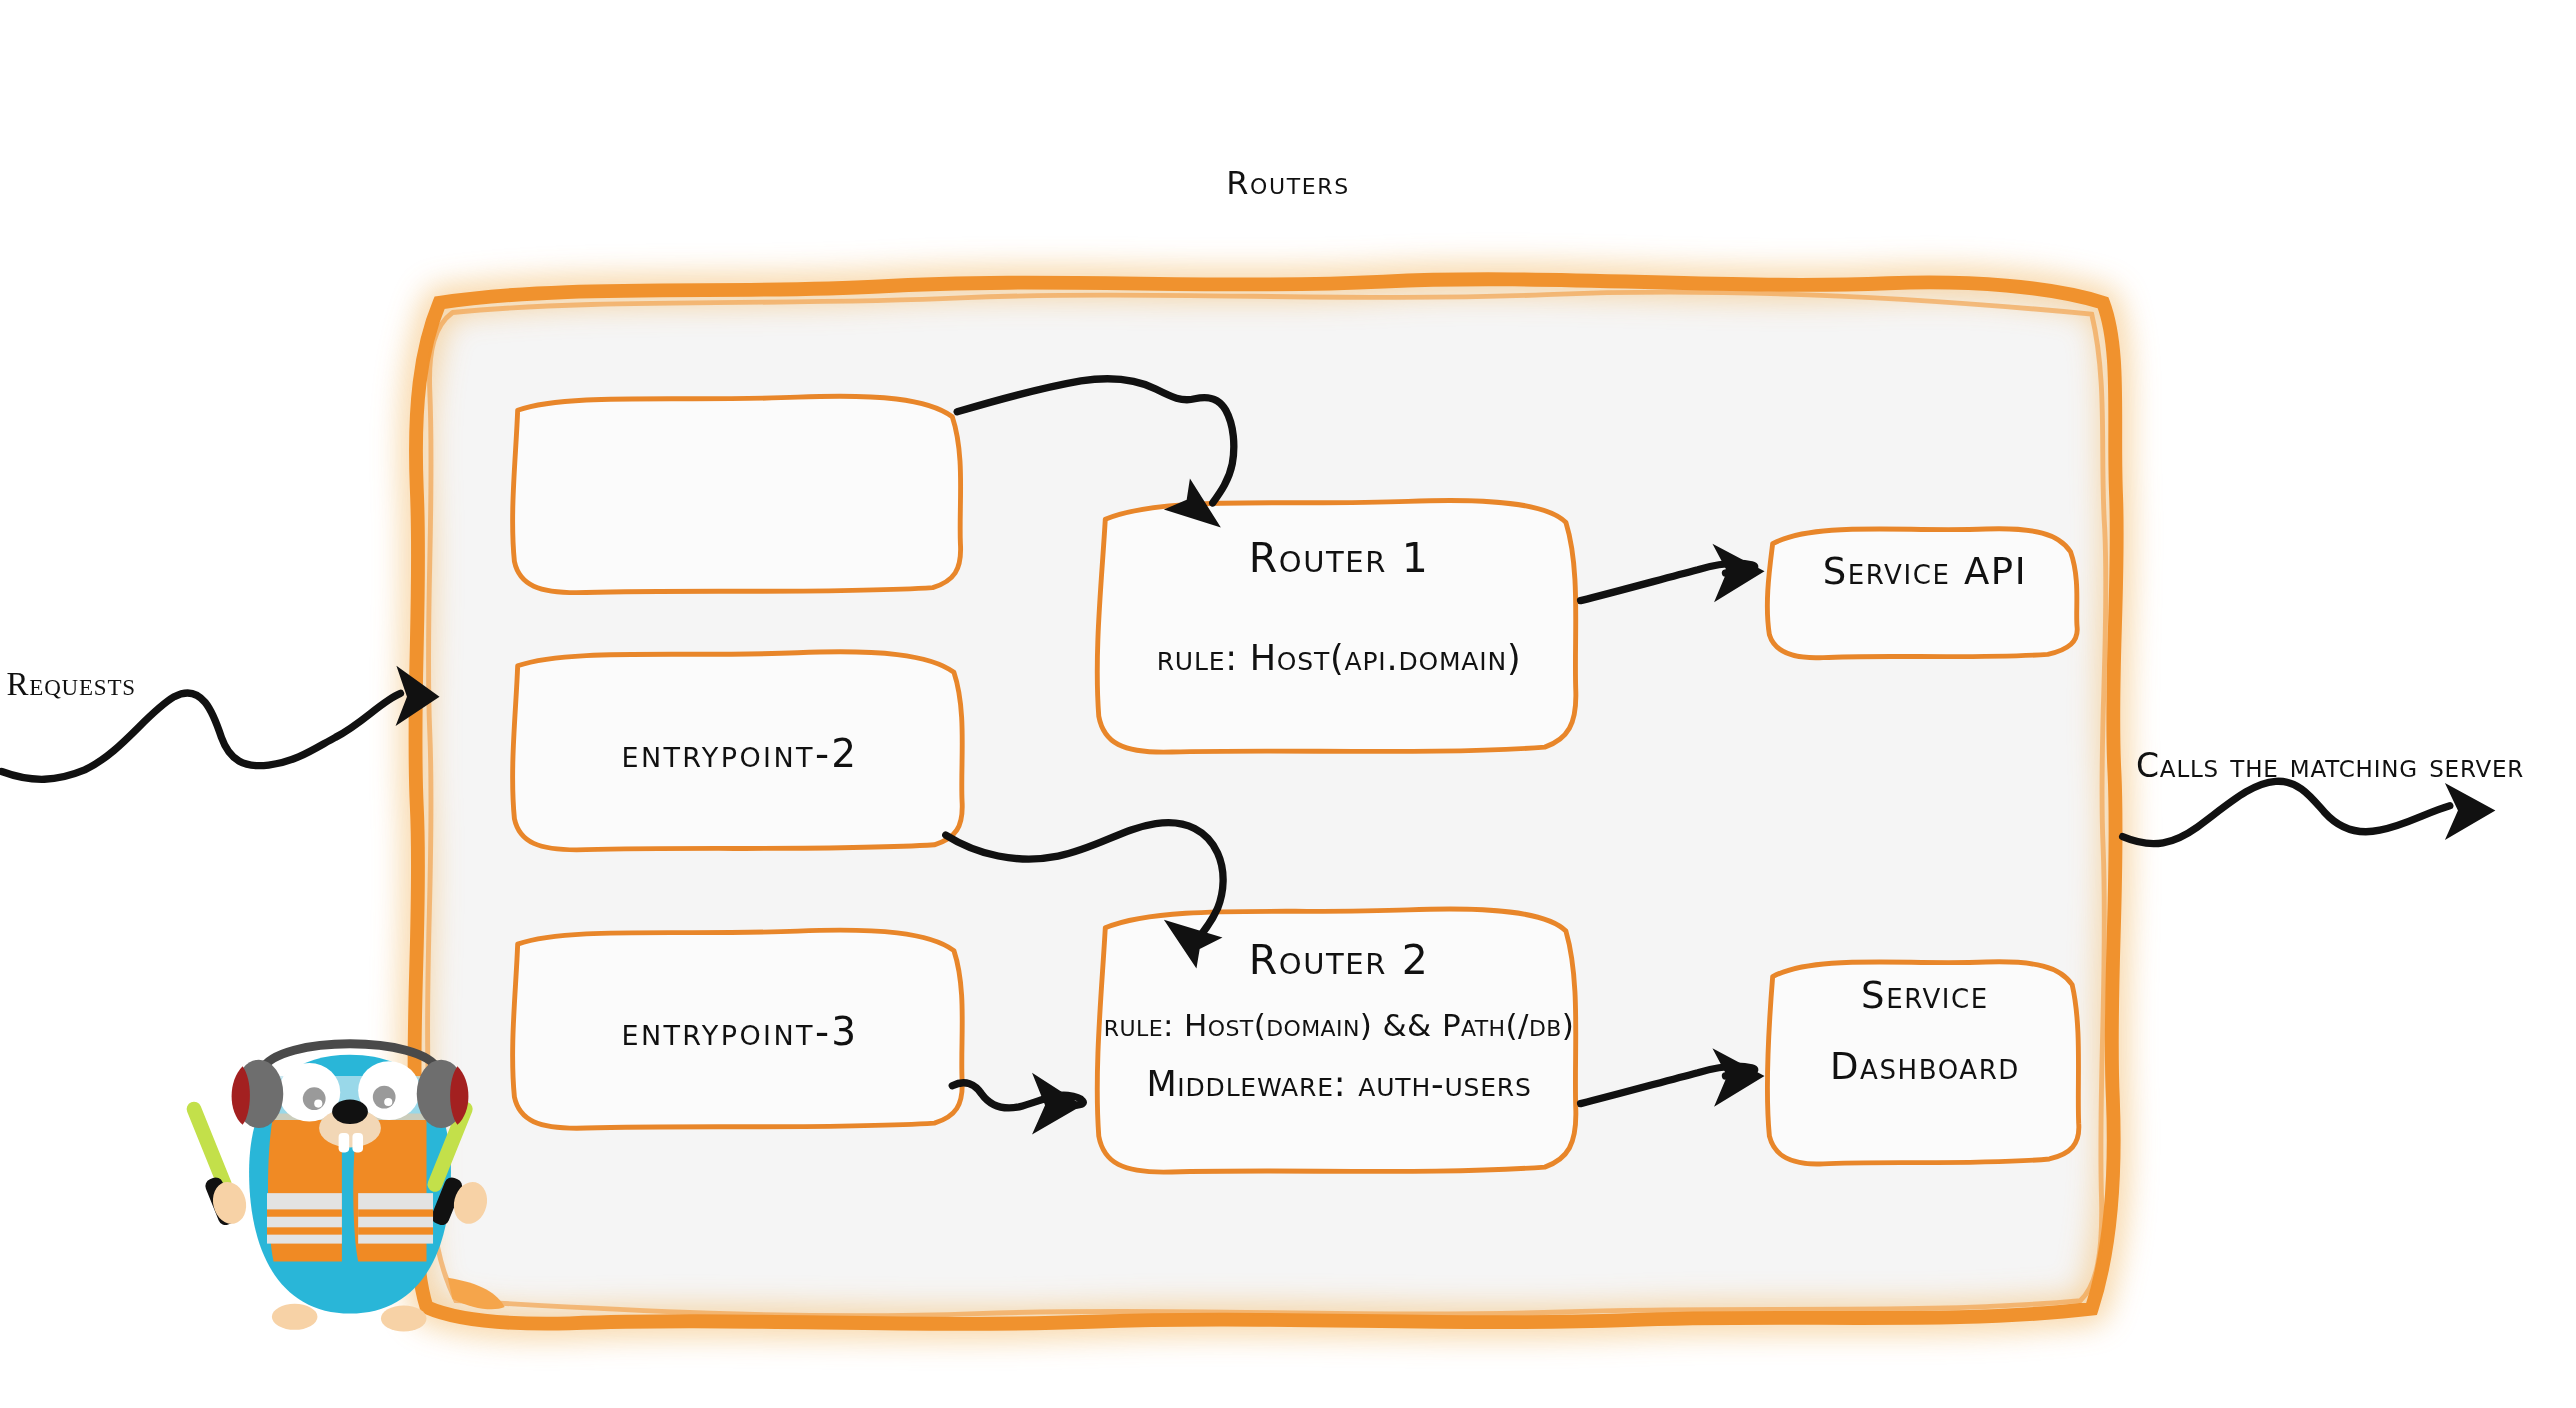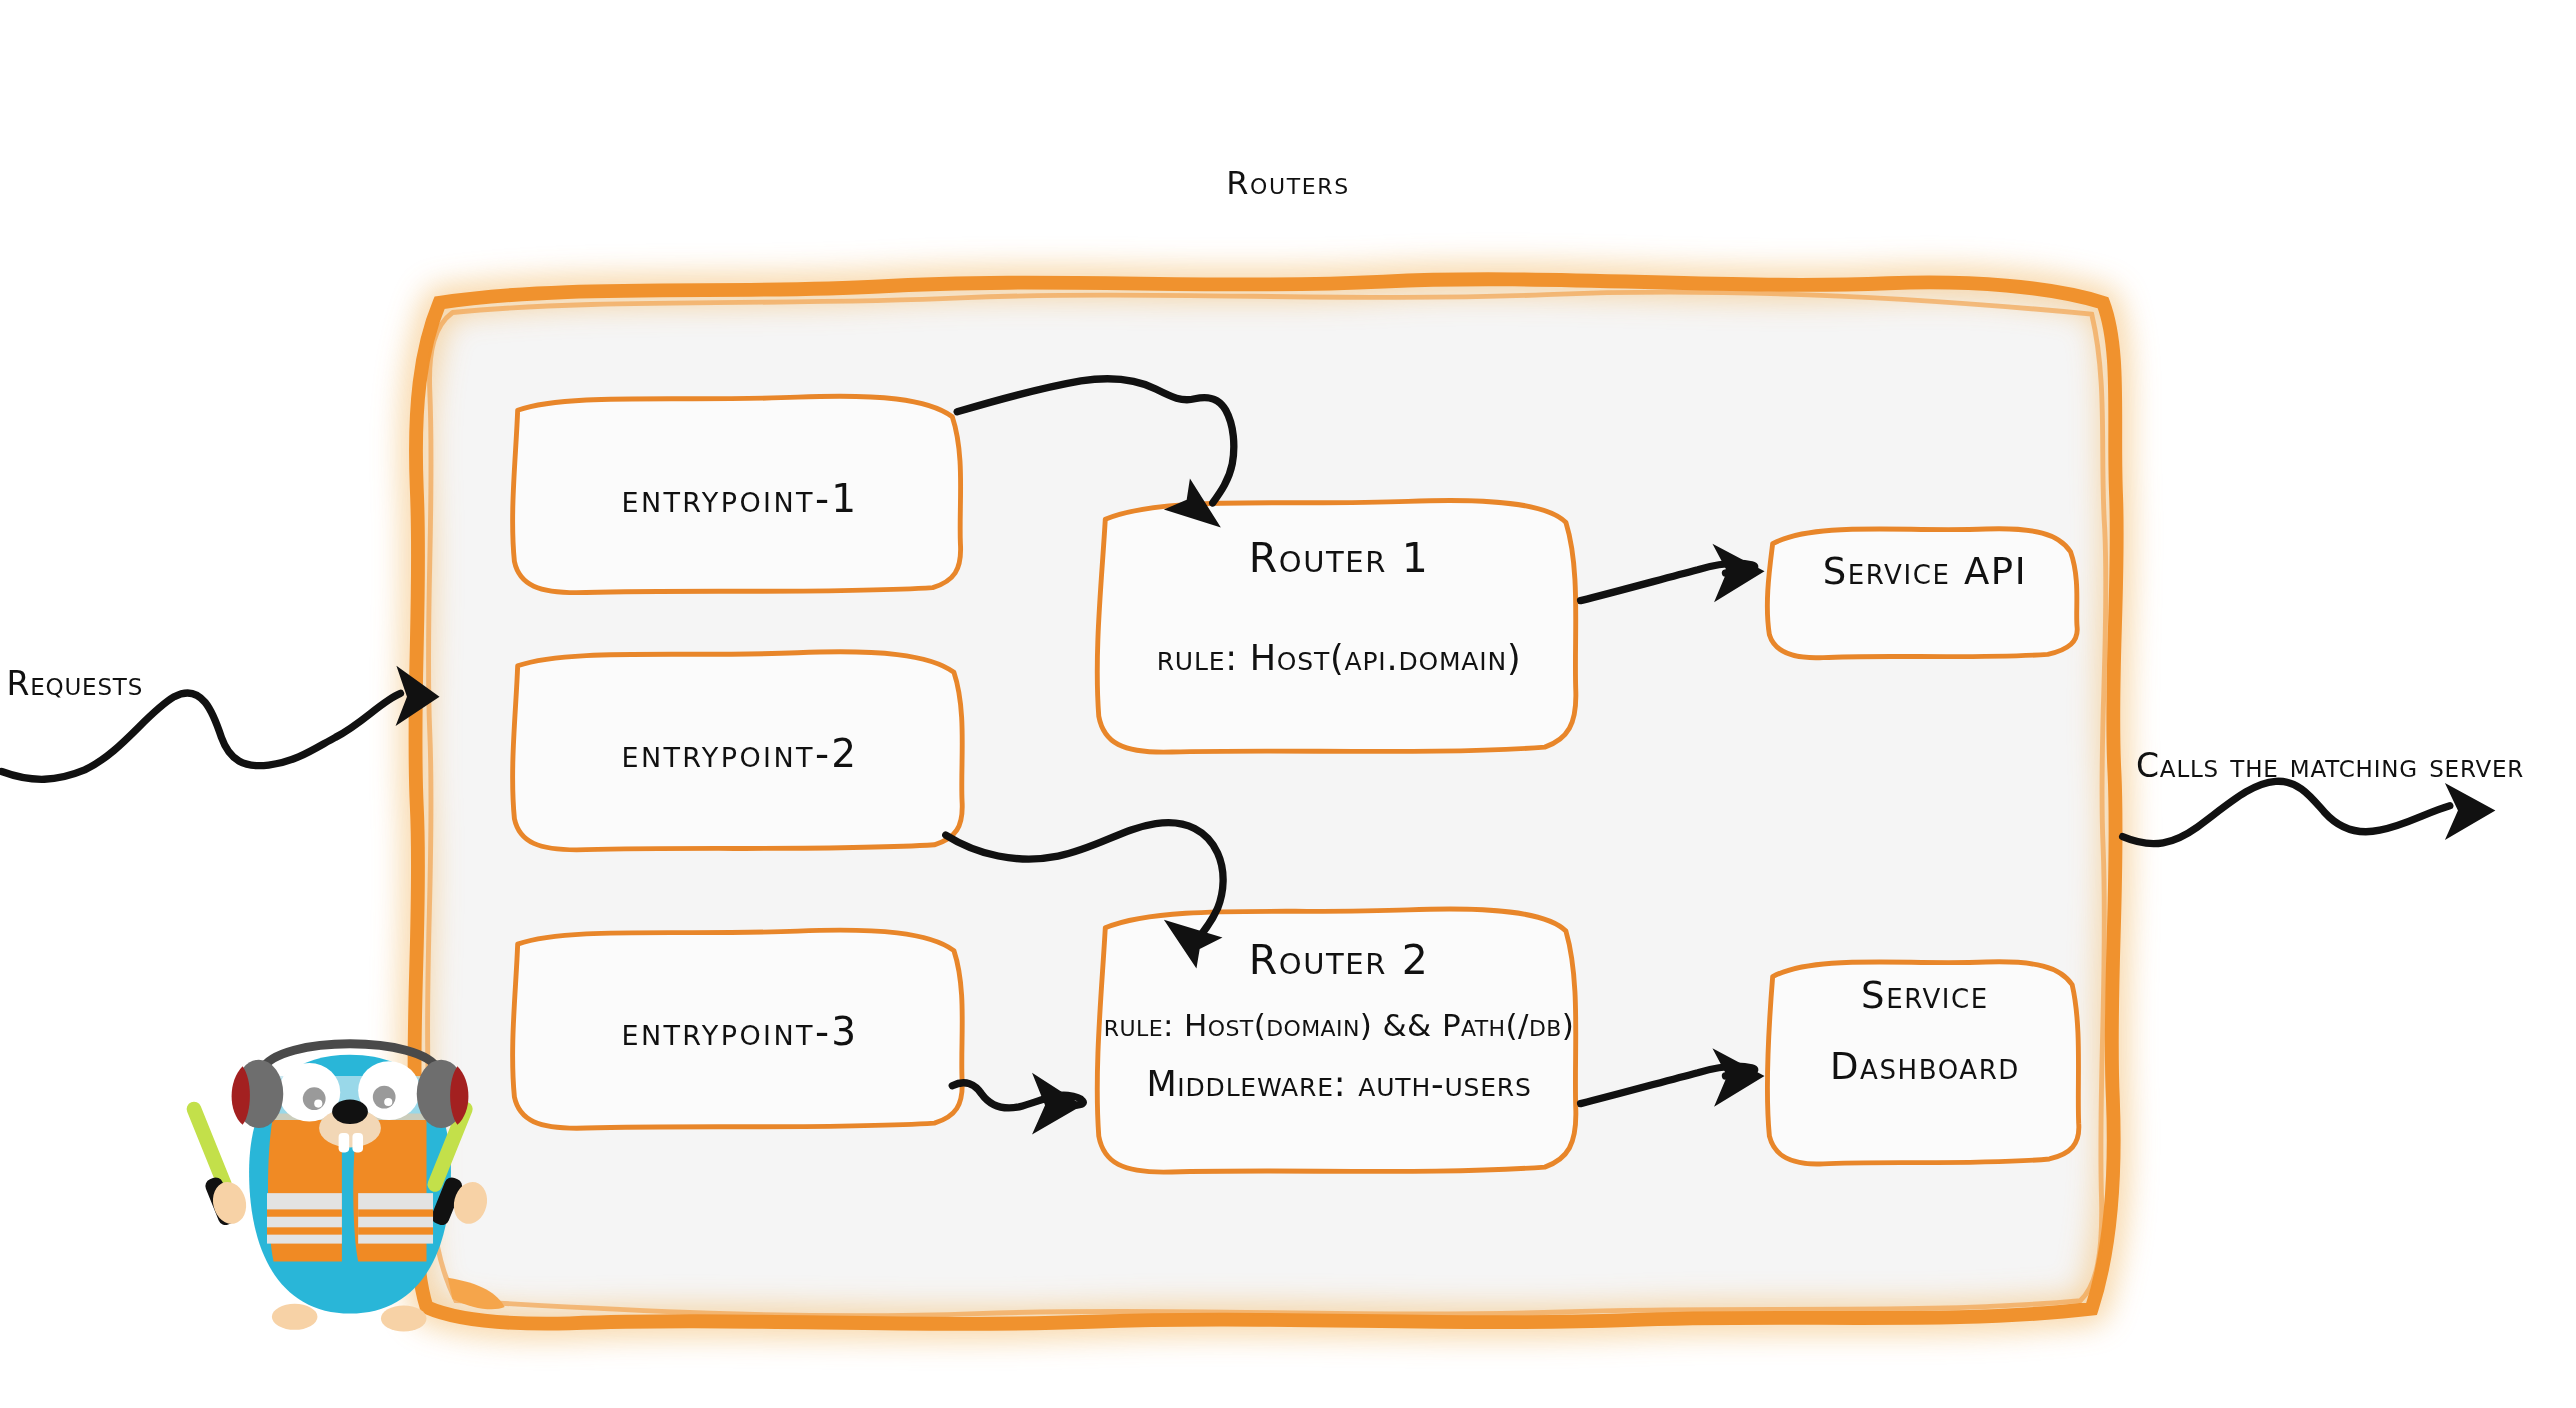--- a/index.html
+++ b/index.html
@@ -208,21 +208,20 @@
     <path d="M 636 1160
          C 700 1138, 840 1150, 980 1144
          C 1080 1140, 1142 1146, 1172 1168
          C 1188 1216, 1180 1278, 1182 1326
          C 1184 1358, 1174 1372, 1148 1380
          C 1020 1388, 860 1382, 720 1386
          C 660 1388, 638 1376, 632 1348
          C 626 1286, 634 1216, 636 1160 Z" fill="#FBFBFB" stroke="#E8862A" stroke-width="6" stroke-linejoin="round"></path>
   </svg>
 
-  <div class="boxlabel hand ep-label" style="left:518px; top:479px; width:444px;">entrypoint-1</div>
   <div class="boxlabel hand ep-label" style="left:518px; top:734px; width:444px;">entrypoint-2</div>
   <div class="boxlabel hand ep-label" style="left:518px; top:1012px; width:444px;">entrypoint-3</div>
 
   <svg class="layer" width="2576" height="1408" viewBox="0 0 3165 1730" xmlns="http://www.w3.org/2000/svg">
 
     <path d="M 1358 638
          C 1430 608, 1580 622, 1730 616
          C 1830 612, 1900 618, 1924 642
          C 1942 700, 1934 780, 1936 846
          C 1938 890, 1926 908, 1898 918
@@ -320,21 +319,21 @@
       <path d="M 487 818 L 540 856 L 486 892 L 500 856 Z"></path>
       <path d="M 1462 588 L 1500 648 L 1430 626 L 1458 614 Z"></path>
       <path d="M 1470 1190 L 1430 1130 L 1502 1152 L 1474 1166 Z"></path>
       <path d="M 1268 1318 L 1330 1358 L 1268 1394 L 1284 1358 Z"></path>
       <path d="M 2104 668 L 2168 702 L 2106 740 L 2122 702 Z"></path>
       <path d="M 2104 1288 L 2168 1322 L 2106 1360 L 2122 1322 Z"></path>
       <path d="M 3004 962 L 3066 996 L 3004 1032 L 3020 996 Z"></path>
     </g>
   </svg>
 
-  <div class="hand side-caption" style="position:absolute; left:6.5px; top:667px;">Requests</div>
+  <div class="hand side-caption" style="position:absolute; left:6.5px; top:667px;font-family:Liberation Serif, serif;">Requests</div>
 
   <div class="hand side-caption" style="position:absolute; left:2136px; top:749px;">Calls the matching server</div>
 
   <svg class="layer" width="2576" height="1408" viewBox="0 0 3165 1730" xmlns="http://www.w3.org/2000/svg">
     <g transform="translate(300,1270)">
 
       <path d="M 250 300 C 290 306, 312 320, 320 336 C 306 342, 280 338, 256 326 Z" fill="#F5A54B"></path>
 
       <ellipse cx="62" cy="348" rx="28" ry="16" fill="#F7D2A6"></ellipse>
       <ellipse cx="196" cy="350" rx="28" ry="16" fill="#F7D2A6"></ellipse>

